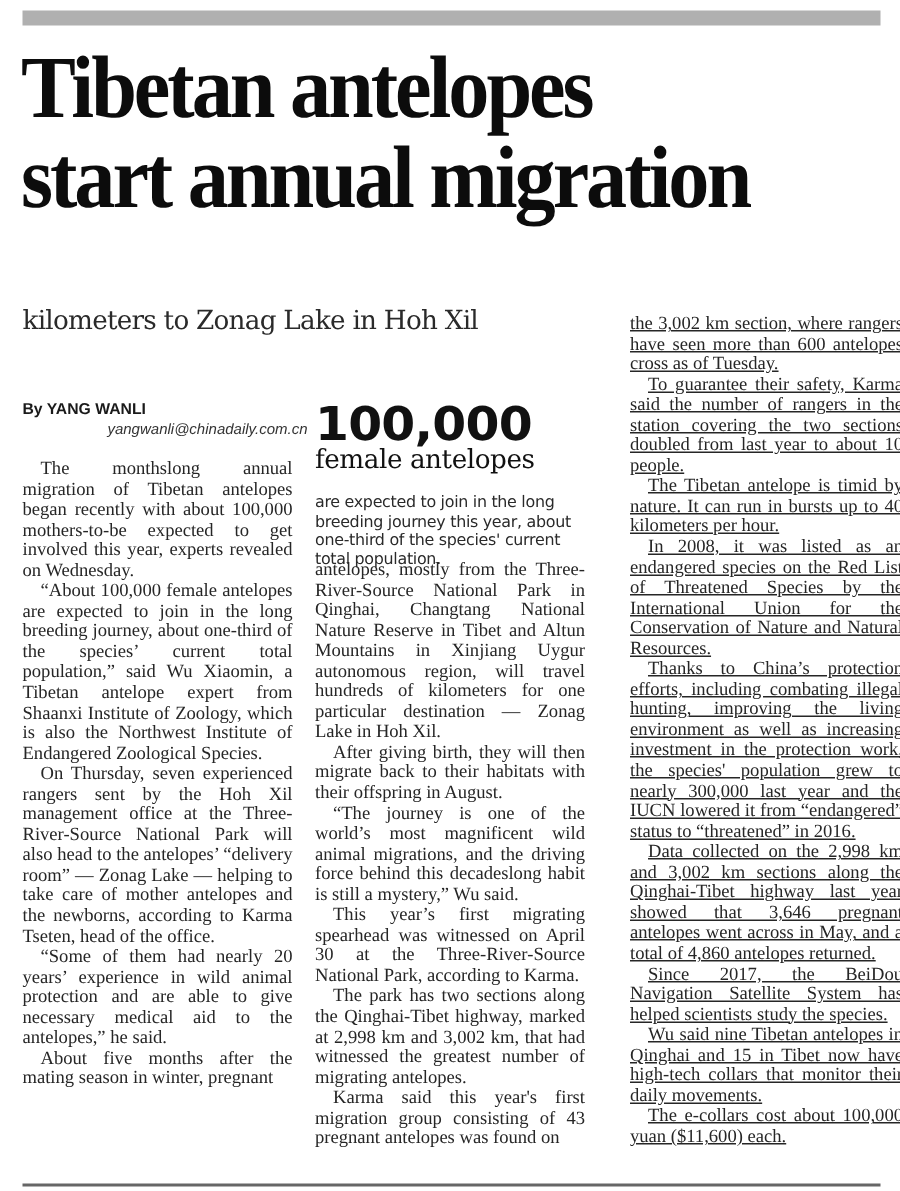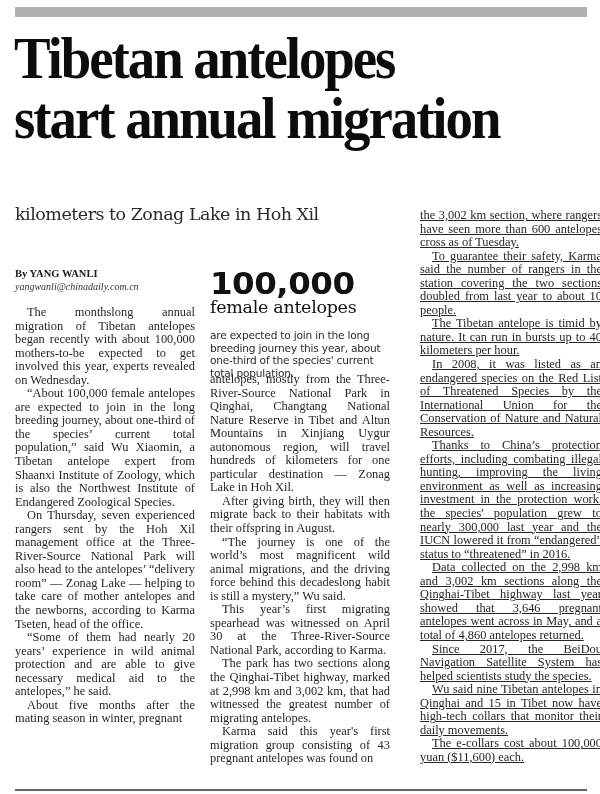--- a/index.html
+++ b/index.html
@@ -13,23 +13,23 @@
     transform: scaleX(0.93); transform-origin: left top;
   }
   .headline span { display: block; white-space: nowrap; }
   .deck {
     position: absolute; left: 15px; top: 203px; width: 380px;
     font-family: "DejaVu Serif", serif; font-weight: normal;
     font-size: 17.5px; line-height: 23px; color: #2a2a2a; letter-spacing: -0.5px; margin: 0;
   }
   .deck span { display: block; white-space: nowrap; }
   .byline { position: absolute; left: 15px; top: 267px; width: 190px;
-    font-family: Liberation Serif, serif; }
+    font-family: Liberation Sans, sans-serif; }
   .byline .by { font-weight: bold; font-size: 10.5px; line-height: 13px; color: #1a1a1a; }
-  .byline .email { font-style: italic; font-size: 10px; line-height: 13px; color: #333; }
+  .byline .email { font-style: italic; font-size: 10px; line-height: 13px; color: #333; text-align: right; }
   .col { position: absolute; font-family: "Liberation Serif", "DejaVu Serif", serif;
     font-size: 12.4px; line-height: 13.55px; color: #262626; text-align: justify; }
   .col p { margin: 0; text-indent: 12px; }
   .col p.noindent { text-indent: 0; }
   .col1 { left: 15px; top: 306px; width: 180px; }
   .col2 { left: 210px; top: 373px; width: 180px; }
   .col3 { left: 420px; top: 209px; width: 182px; text-decoration: underline; }
   .pull { position: absolute; left: 210px; top: 268px; width: 185px; }
   .pull .big { font-family: "DejaVu Sans", sans-serif; font-weight: bold; font-size: 31px;
     line-height: 30px; letter-spacing: -0.5px; color: #111; transform: scaleX(1.05); transform-origin: left; }

